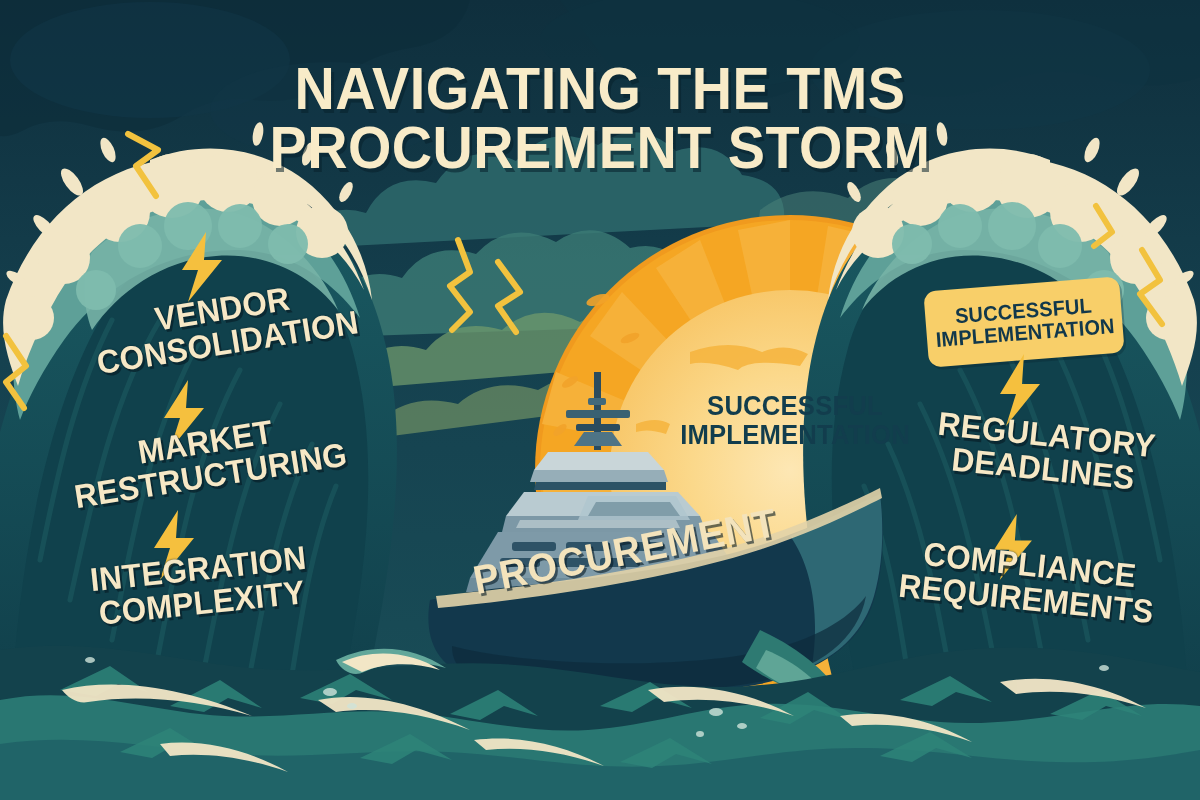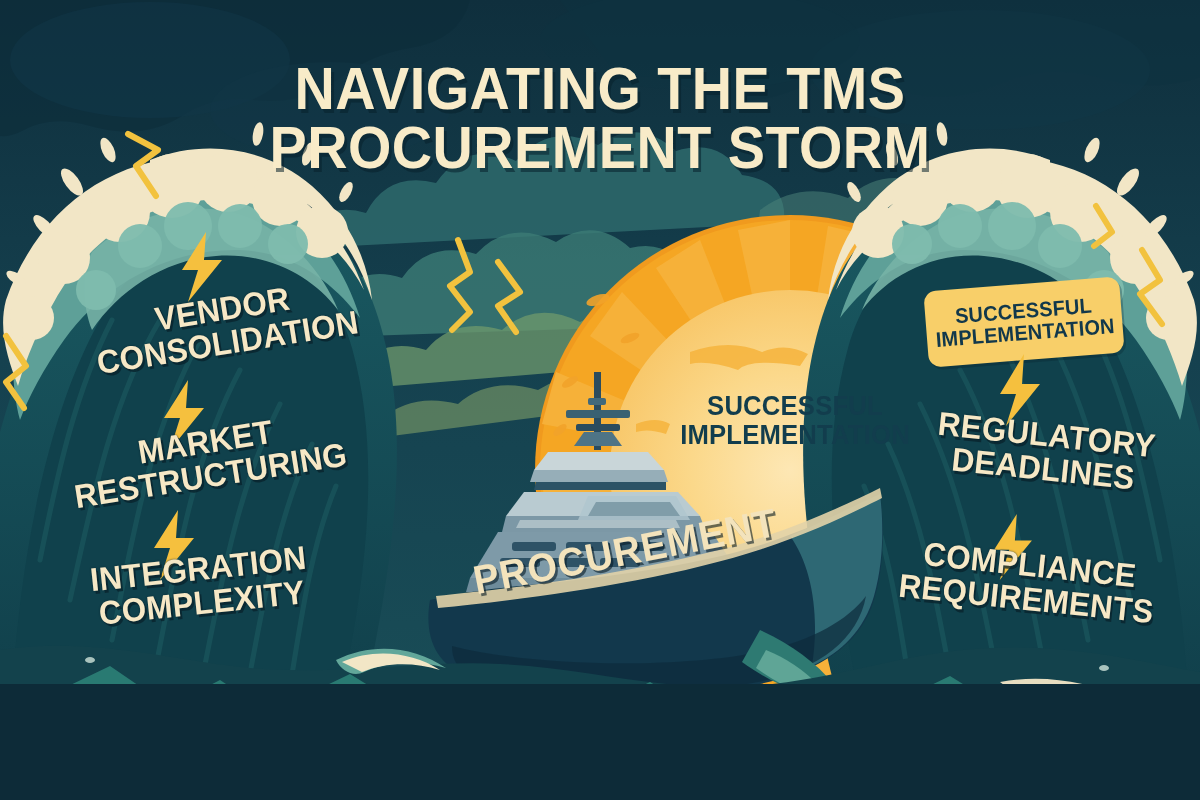--- a/index.html
+++ b/index.html
@@ -4,21 +4,21 @@
 <title>Navigating the TMS Procurement Storm</title>
 <style>
   html, body {
     margin: 0;
     padding: 0;
     background: #0d2b38;
   }
   #poster {
     position: relative;
     width: 1200px;
-    height: 684px;
+    height: 800px;
     overflow: hidden;
     font-family: "Liberation Sans", "DejaVu Sans", sans-serif;
     background: #123845;
     user-select: none;
   }
   #scene {
     position: absolute;
     inset: 0;
     width: 1200px;
     height: 800px;

